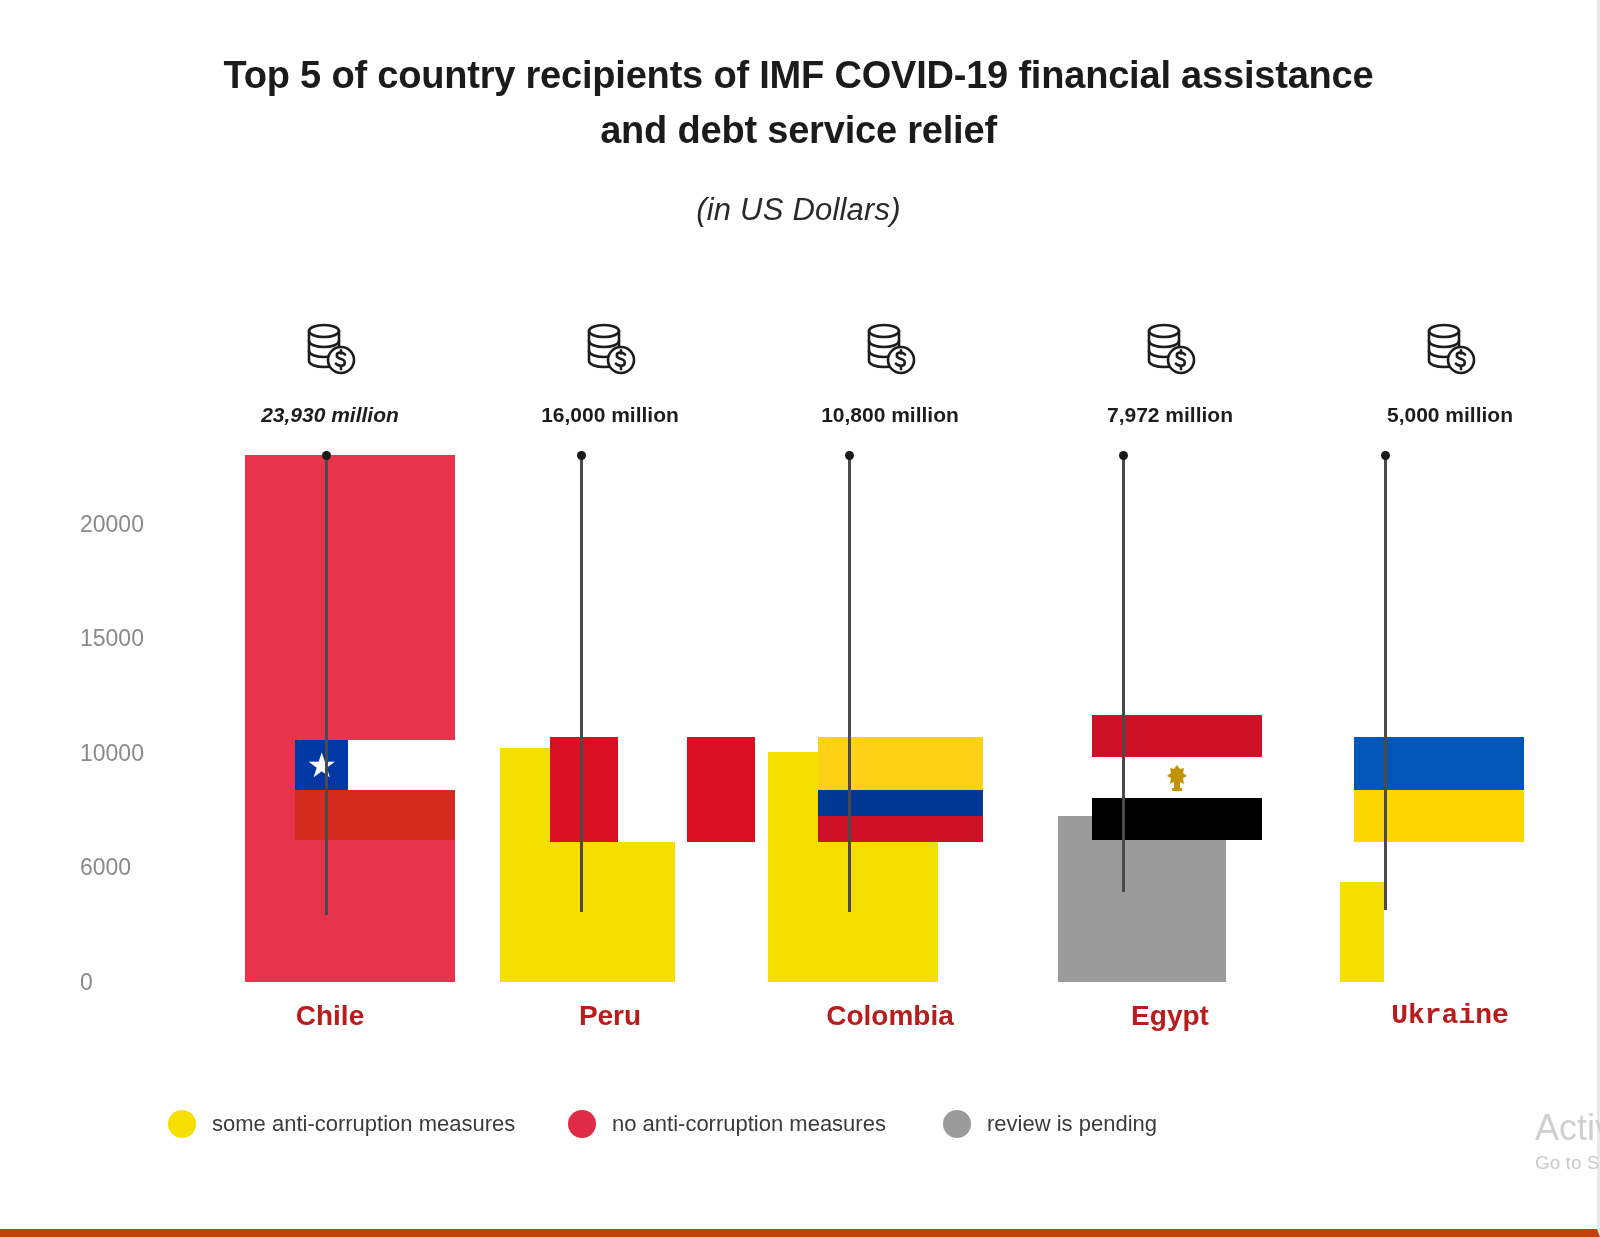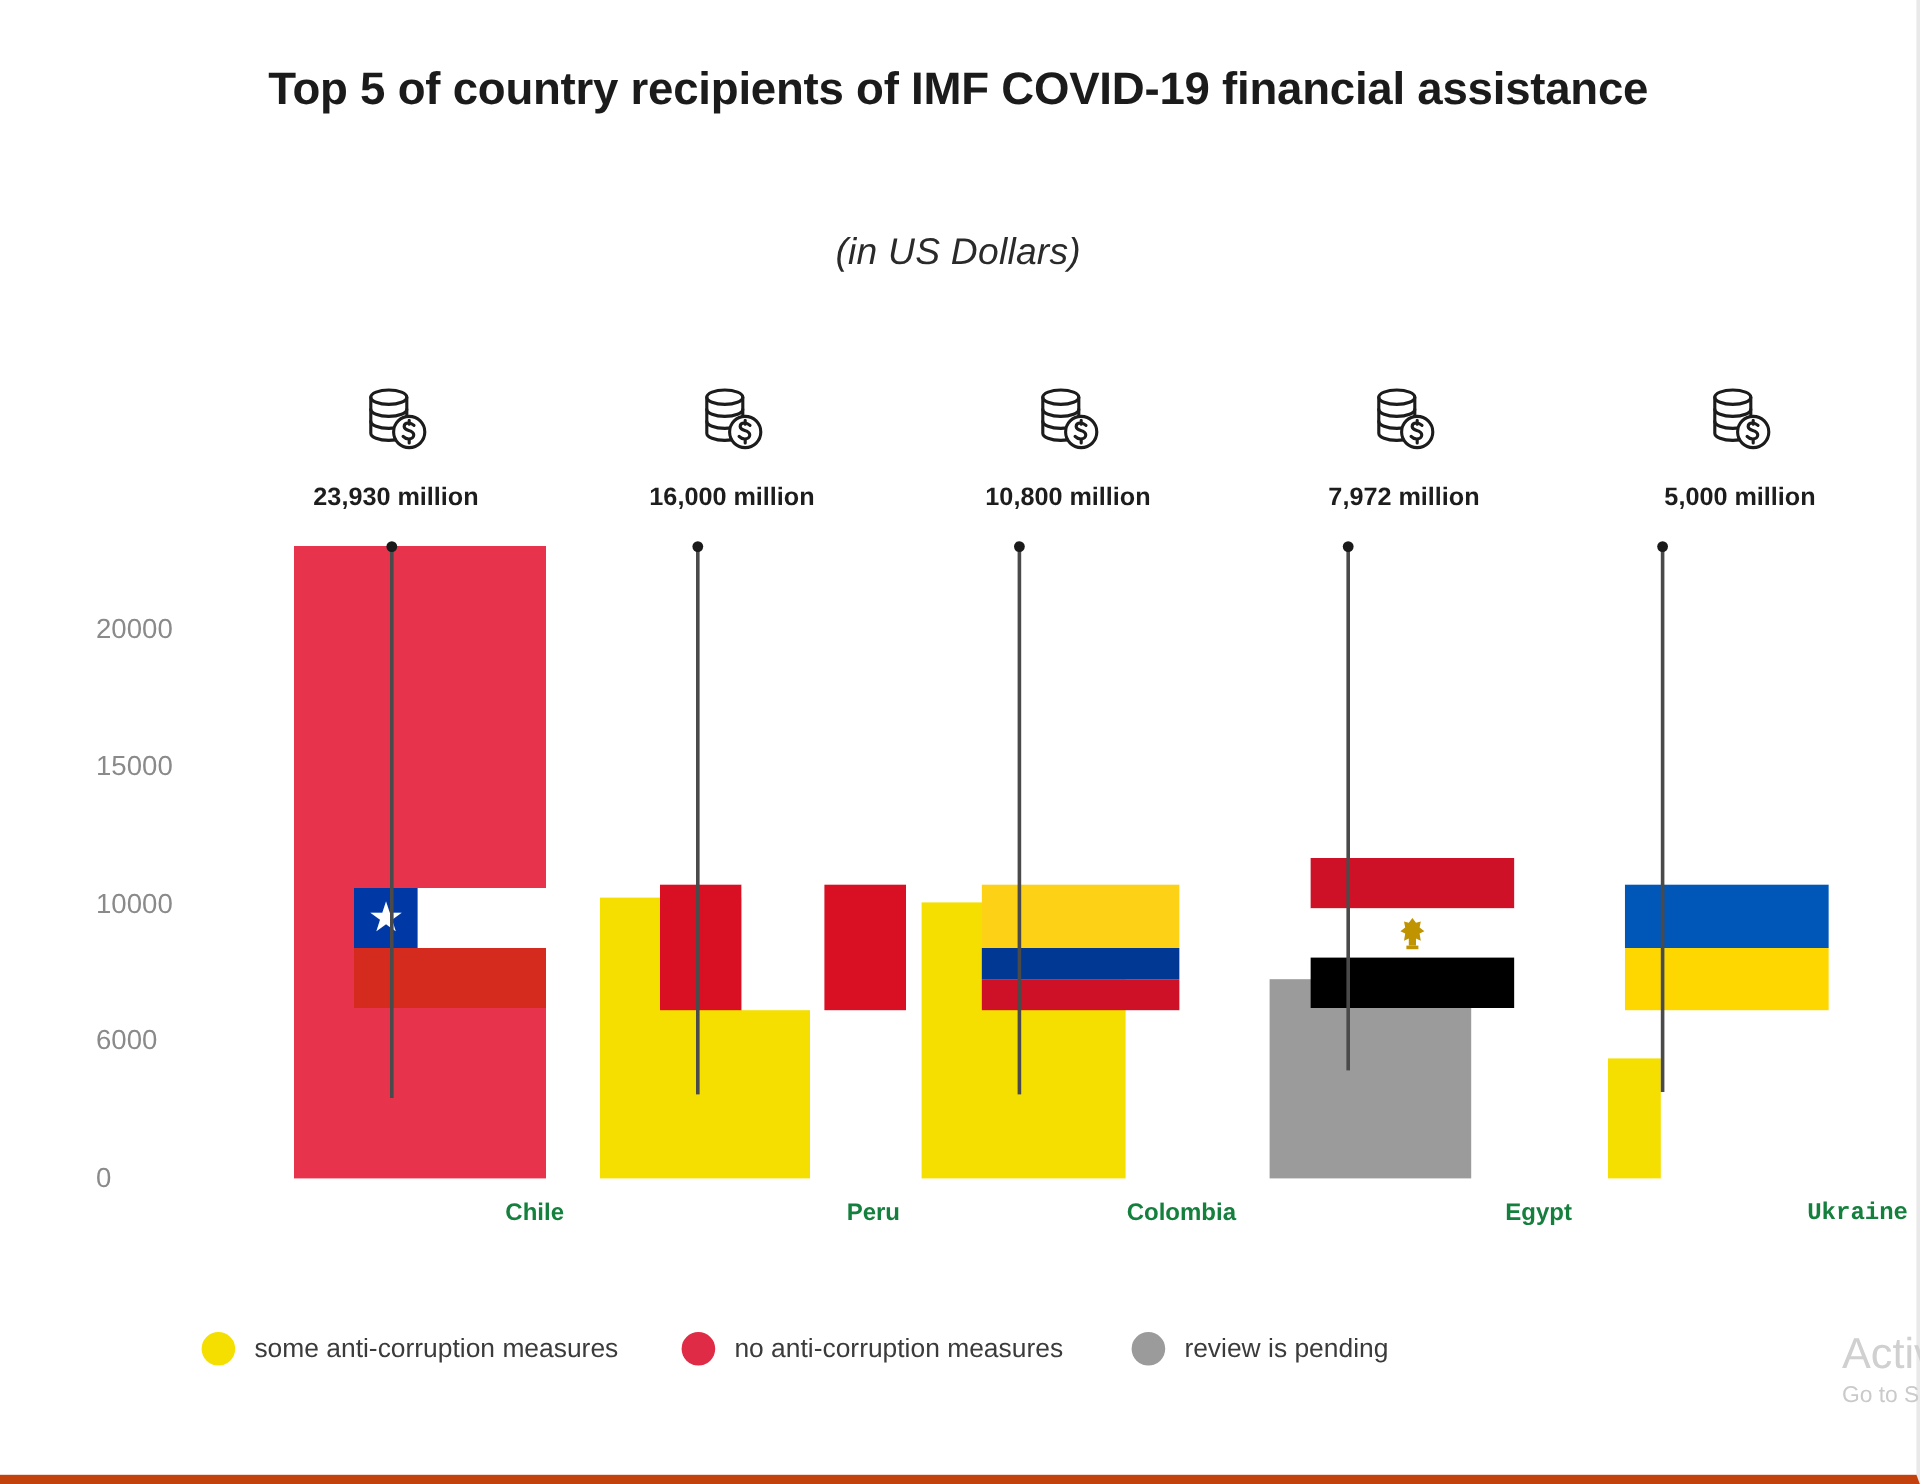--- a/index.html
+++ b/index.html
@@ -90,22 +90,22 @@
   
   .flag{position:absolute;overflow:hidden;}
   .band{position:absolute;left:0;width:100%;}
   .vband{position:absolute;top:0;height:100%;}
 
   
   #xlabels{
     position:absolute;left:190px;right:0;top:1000px;height:44px;
   }
   .xlabel{
-    position:absolute;top:0;width:280px;text-align:right;
-    font-size:20px;font-weight:bold;color:#15803d;
+    position:absolute;top:0;width:280px;text-align:center;
+    font-size:28px;font-weight:bold;color:#b91c1c;
   }
 
   
   #legend{
     position:absolute;left:168px;top:1110px;
     height:40px;
   }
   .legitem{position:absolute;top:0;display:flex;align-items:center;}
   .swatch{
     width:28px;height:28px;border-radius:50%;margin-right:16px;flex:0 0 auto;
@@ -121,34 +121,35 @@
   #wm1{font-size:36px;line-height:1.05;color:#d0d0d0;}
   #wm2{font-size:19px;line-height:1.4;color:#cacaca;margin-top:4px;}
 </style>
 </head>
 <body>
 
 <div id="slide">
 
   <div id="title">
     <span>Top 5 of country recipients of IMF COVID-19 financial assistance</span>
+    <span class="l2">and debt service relief</span>
   </div>
   <div id="subtitle">(in US Dollars)</div>
 
   <div id="plot">
 
     <div id="yaxis">
         <div class="ytick" style="top: 682px;">0</div>
         <div class="ytick" style="top: 567.435px;">6000</div>
         <div class="ytick" style="top: 452.87px;">10000</div>
         <div class="ytick" style="top: 338.304px;">15000</div>
         <div class="ytick" style="top: 223.739px;">20000</div>
       </div>
     <div id="cols">
-        <div class="col" style="left: 0px;">
+        <div class="col" style="left: 0px; font-style: italic;">
           <div class="coinicon"><svg width="56" height="60" viewBox="0 0 56 60" fill="none" stroke="#1c1c1c" stroke-width="2.6" stroke-linecap="round" stroke-linejoin="round">
     <ellipse cx="22" cy="9" rx="15" ry="6"></ellipse>
     <path d="M7 9 v10 c0 3.3 6.7 6 15 6 s15 -2.7 15 -6 V9"></path>
     <path d="M7 19 v10 c0 3.3 6.7 6 15 6 s15 -2.7 15 -6 V19"></path>
     <path d="M7 29 v10 c0 3.3 6.7 6 15 6 s15 -2.7 15 -6 V29"></path>
     <circle cx="39" cy="38" r="13" fill="#ffffff"></circle>
     <path d="M43 32.5 c-1.6 -1.5 -3 -2 -4.6 -2 c-2.2 0 -3.6 1.2 -3.6 2.9 c0 1.7 1.3 2.6 3.8 3.3
              c2.7 .8 4.2 1.8 4.2 3.8 c0 2 -1.7 3.3 -4.1 3.3 c-1.8 0 -3.4 -.7 -4.8 -2.2"></path>
     <path d="M39 28.3 v3.2 M39 44 v3.2"></path>
   </svg></div>

